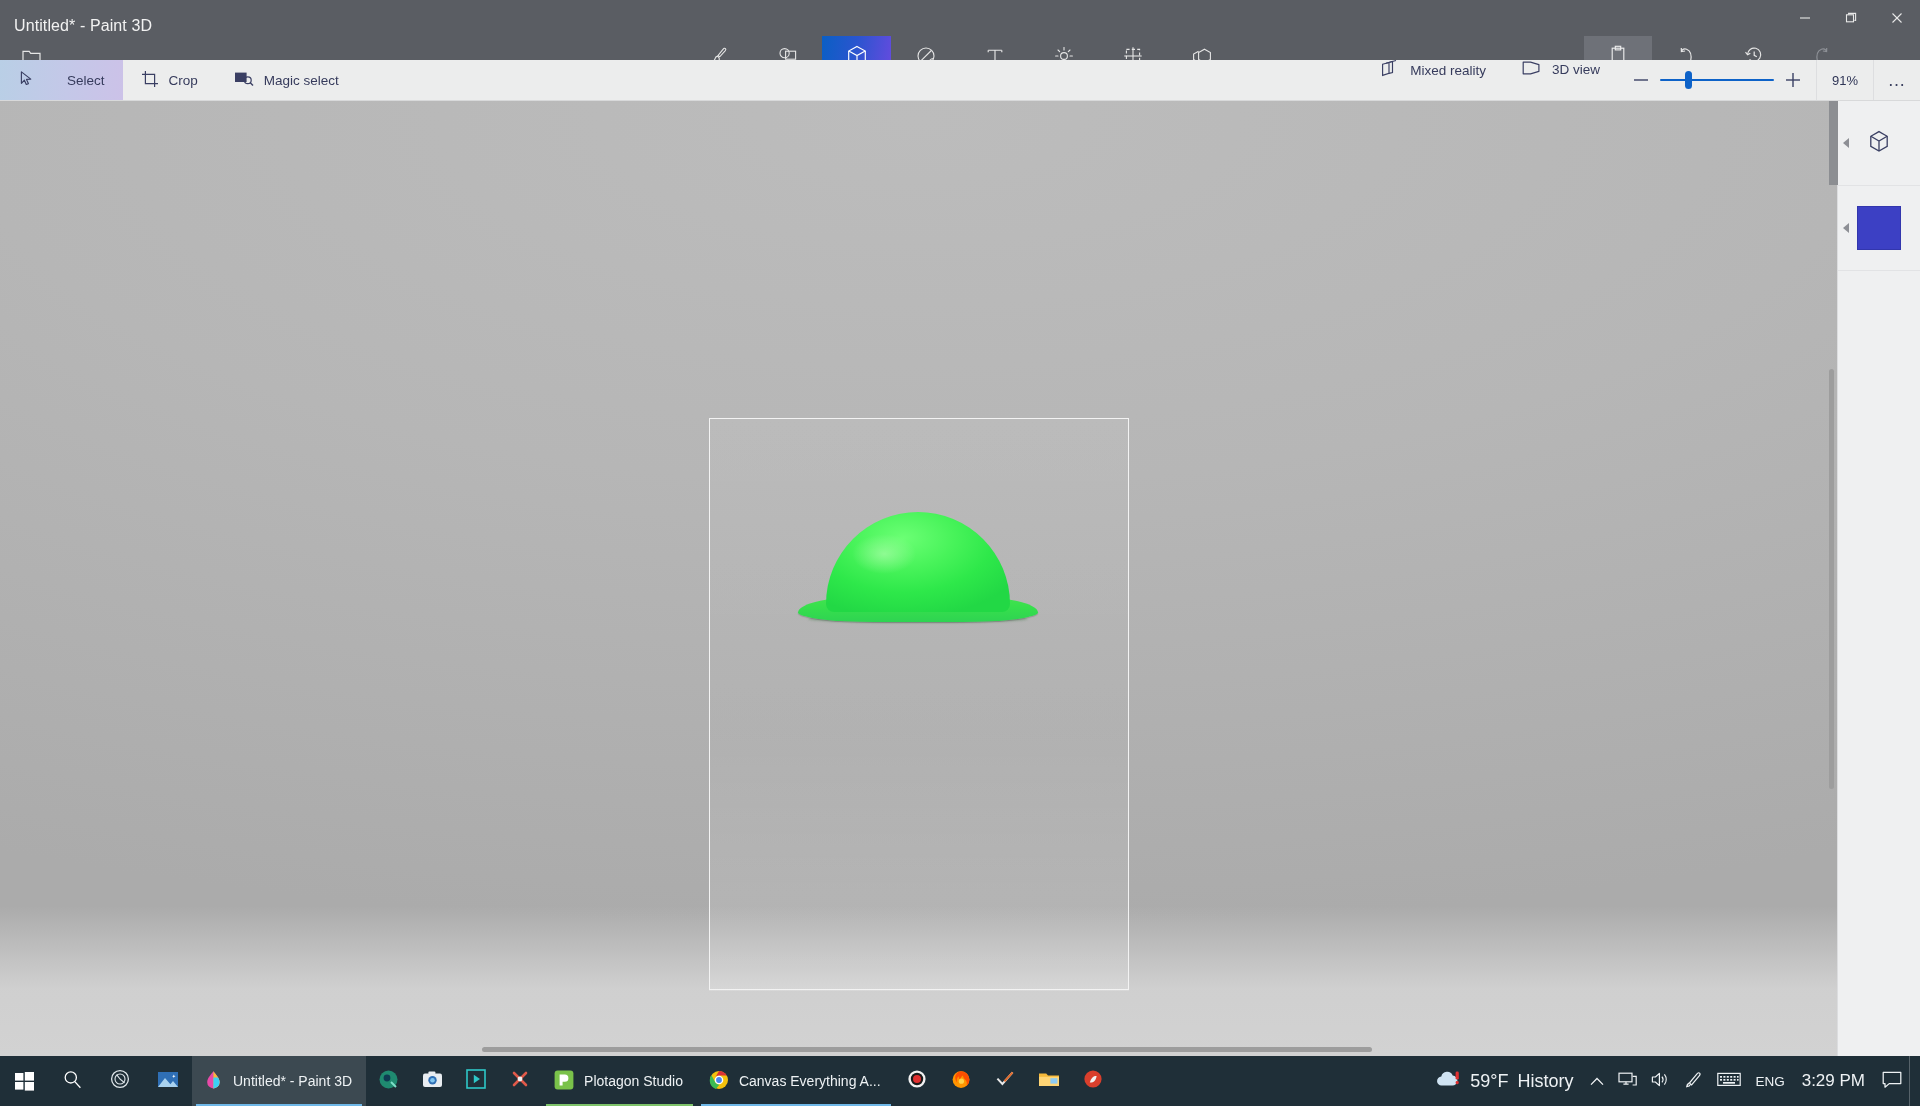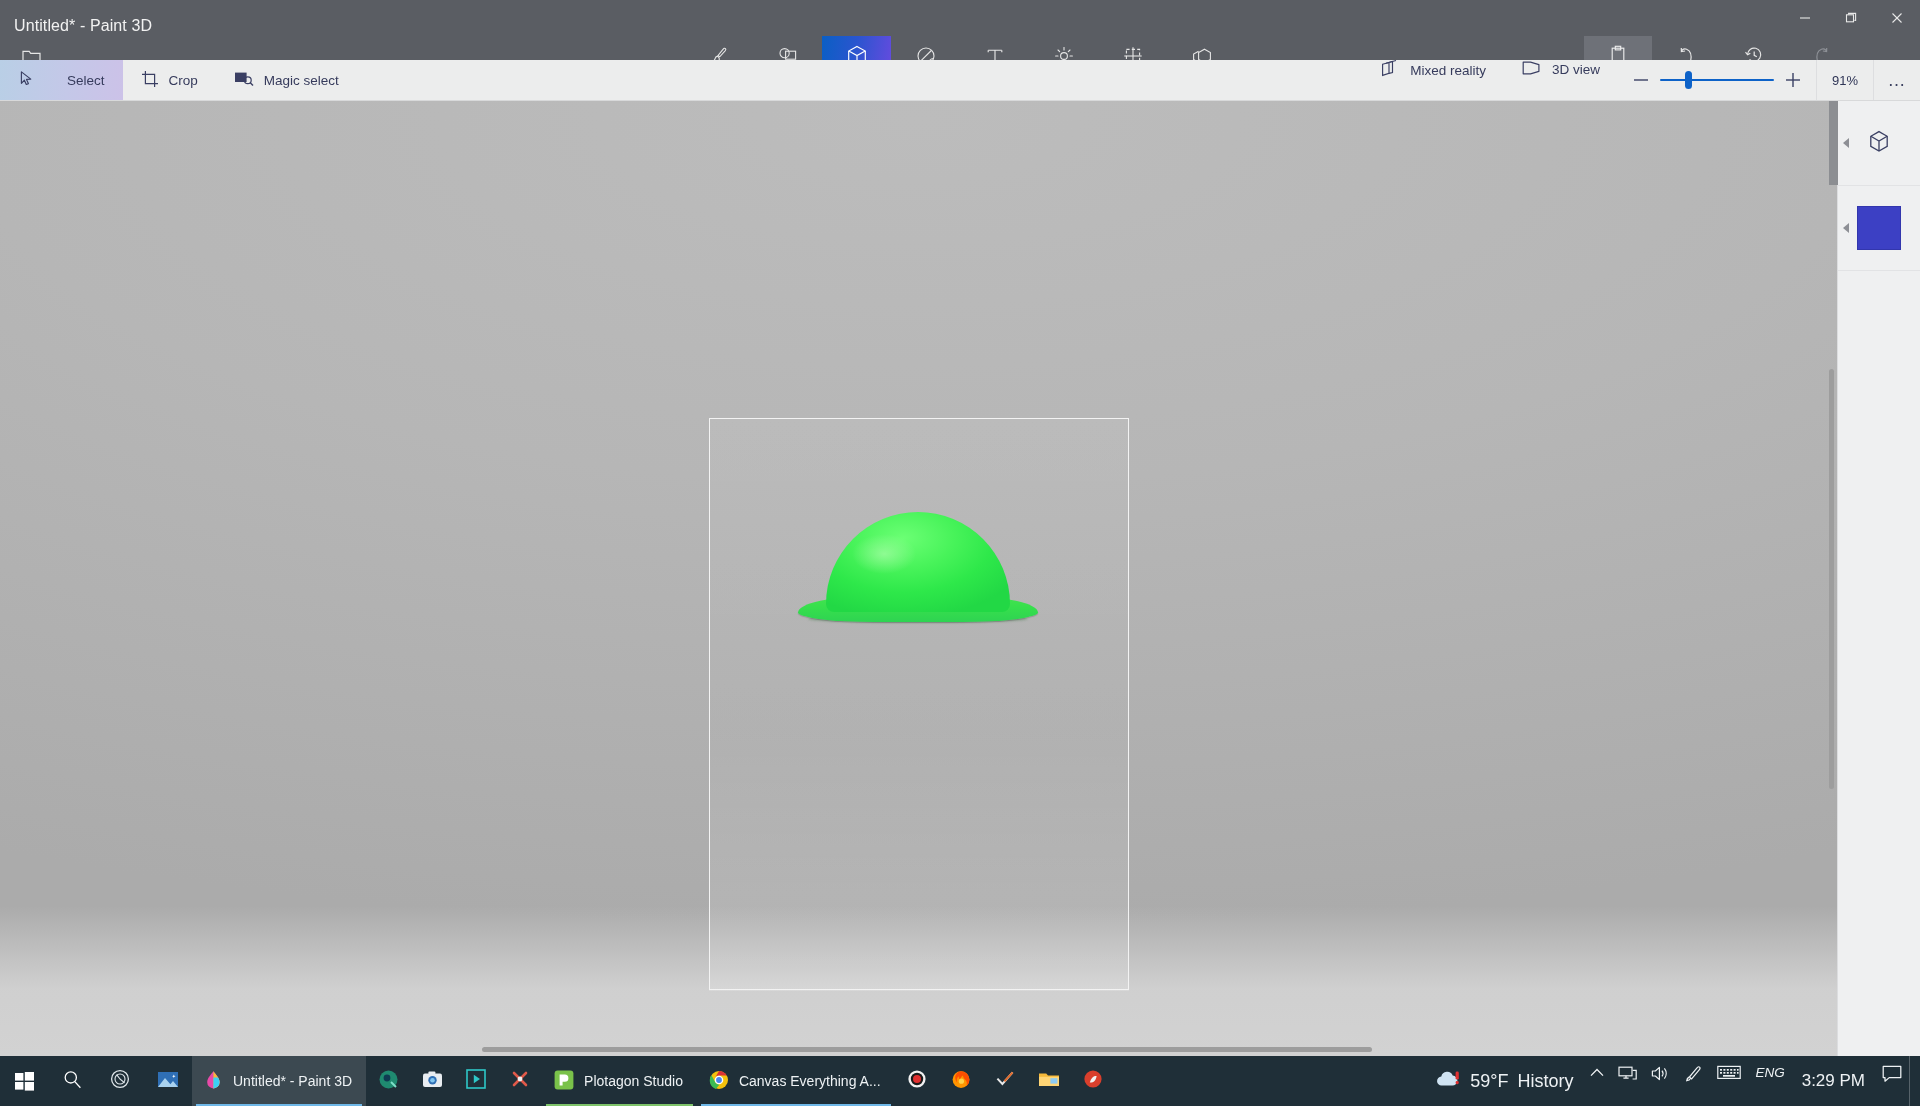--- a/index.html
+++ b/index.html
@@ -187,21 +187,21 @@
   .tb-app.active:after,.tb-app.open:after{
     content:"";position:absolute;left:4px;right:4px;bottom:0;height:2.5px;background:#6fb8e8;
   }
   .tb-app.plotagon:after{background:#7ec36a;}
   .tb-pin{
     width:44px;display:flex;align-items:center;justify-content:center;
   }
   .tb-right{
     margin-left:auto;display:flex;align-items:center;gap:0;padding-right:2px;color:#eef2f4;font-size:13.5px;
   }
-  .tr{display:flex;justify-content:center;height:32px;padding:0 7px;font-style:italic;}
+  .tr{display:flex;align-items:center;justify-content:center;height:32px;padding:0 7px;}
   .weather{display:flex;align-items:center;gap:9px;padding:0 10px 0 12px;font-size:18px;}
   .clock{display:flex;align-items:center;padding:0 10px;font-size:17px;}
   .showdesk{width:8px;height:50px;border-left:1px solid rgba(255,255,255,.25);}
   svg{overflow:visible;}
 </style>
 </head>
 <body>
 
 <div class="app">
 

